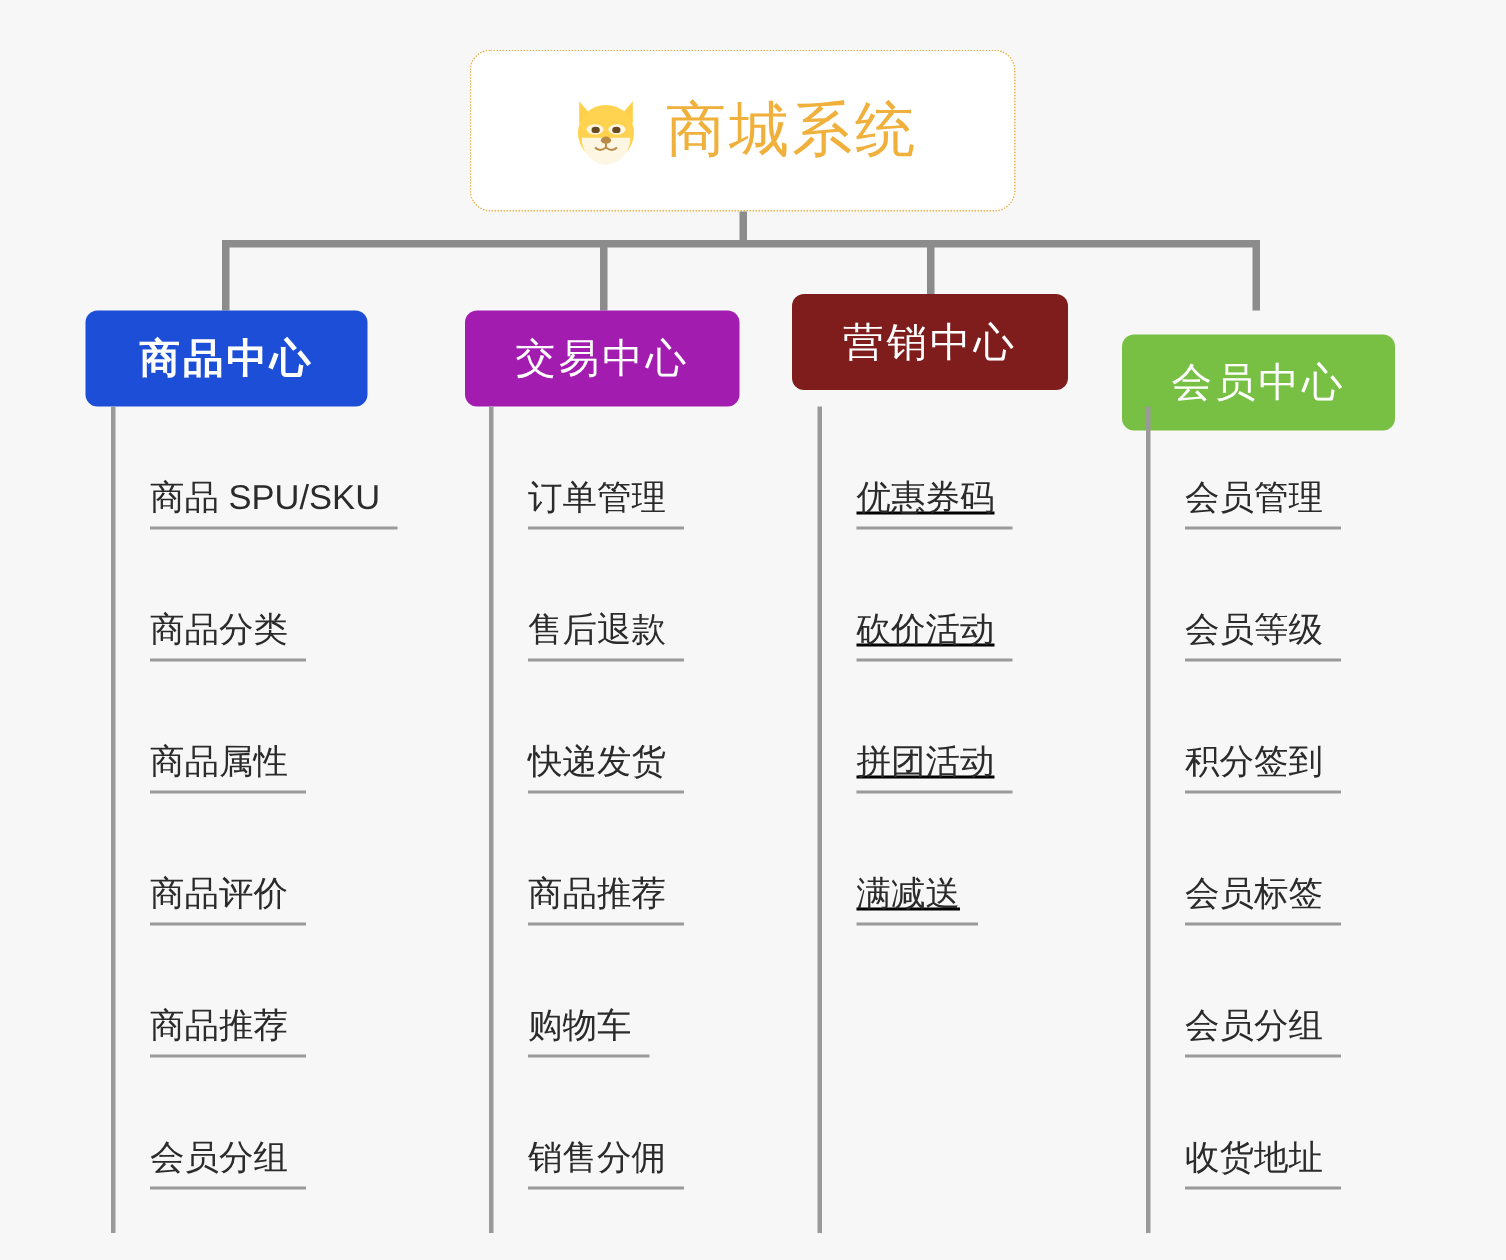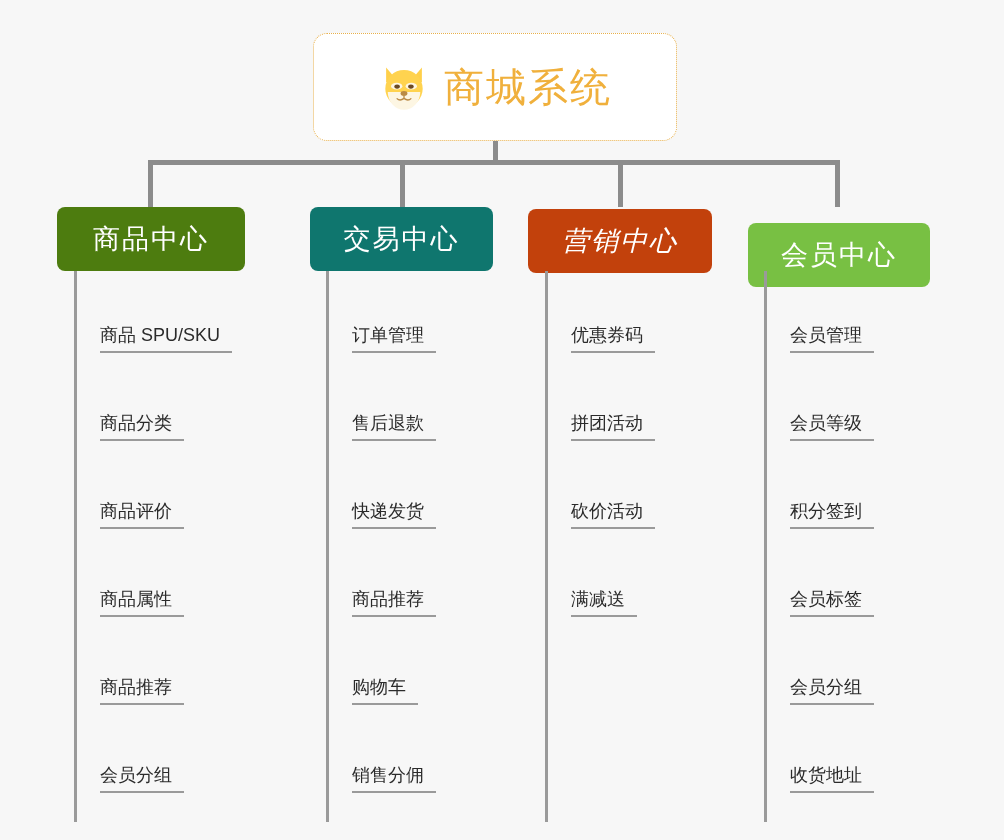--- a/index.html
+++ b/index.html
@@ -91,21 +91,21 @@
   .leaf-item {
     position: relative;
     height: 88px;
     box-sizing: border-box;
     display: flex;
     align-items: flex-end;
     padding-left: 30px;
     padding-bottom: 6px;
   }
   .leaf-text {
-    font-size: 18px;
+    font-size: 23px;
     color: #2b2b2b;
     line-height: 1.25;
     white-space: nowrap;
     border-bottom: 2px solid #9a9a9a;
     padding: 0 12px 5px 0;
     margin-left: -4px;
     box-sizing: border-box;
     display: inline-block;
   }
 </style>
@@ -136,48 +136,48 @@
   </div>
 
   <div class="conn conn-v" style="left: 493px; top: 141px; width: 5px; height: 23px; background: rgb(140, 140, 140);"></div>
   <div class="conn conn-h" style="left: 148px; top: 160px; width: 692px; height: 5px; background: rgb(140, 140, 140);"></div>
 
   <div class="conn conn-v" style="left: 148px; top: 160px; width: 5px; height: 47px; background: rgb(140, 140, 140);"></div>
   <div class="conn conn-v" style="left: 400px; top: 160px; width: 5px; height: 47px; background: rgb(140, 140, 140);"></div>
   <div class="conn conn-v" style="left: 618px; top: 160px; width: 5px; height: 47px; background: rgb(140, 140, 140);"></div>
   <div class="conn conn-v" style="left: 835px; top: 160px; width: 5px; height: 47px; background: rgb(140, 140, 140);"></div>
 
-  <div class="cat-box" style="left: 57px; top: 207px; width: 188px; background: #4d7c0f;">
+  <div class="cat-box" style="left: 57px; top: 207px; width: 188px; background: #1d4ed8; font-weight: bold;">
     <span class="cat-label">商品中心</span>
   </div>
-  <div class="cat-box" style="left: 310px; top: 207px; width: 183px; background: #0f766e;">
+  <div class="cat-box" style="left: 310px; top: 207px; width: 183px; background: #a21caf;">
     <span class="cat-label">交易中心</span>
   </div>
-  <div class="cat-box" style="left: 528px; top: 209px; width: 184px; background: #c2410c; font-style: italic;">
+  <div class="cat-box" style="left: 528px; top: 196px; width: 184px; background: #7f1d1d;">
     <span class="cat-label">营销中心</span>
   </div>
   <div class="cat-box" style="left: 748px; top: 207px; width: 182px; background: rgb(120, 192, 67); margin-top: 16px;">
     <span class="cat-label">会员中心</span>
   </div>
 
   <div class="leaf-col" style="left:74px;">
     <div class="leaf-spine" style="height:551px;"></div>
     <div class="leaf-item">
         <span class="leaf-text">商品 SPU/SKU</span>
       </div>
     <div class="leaf-item">
         <span class="leaf-text">商品分类</span>
       </div>
     <div class="leaf-item">
+        <span class="leaf-text">商品属性</span>
+      </div>
+    <div class="leaf-item">
         <span class="leaf-text">商品评价</span>
       </div>
     <div class="leaf-item">
-        <span class="leaf-text">商品属性</span>
-      </div>
-    <div class="leaf-item">
         <span class="leaf-text">商品推荐</span>
       </div>
     <div class="leaf-item">
         <span class="leaf-text">会员分组</span>
       </div>
   </div>
 
   <div class="leaf-col" style="left:326px;">
     <div class="leaf-spine" style="height:551px;"></div>
     <div class="leaf-item">
@@ -193,32 +193,32 @@
         <span class="leaf-text">商品推荐</span>
       </div>
     <div class="leaf-item">
         <span class="leaf-text">购物车</span>
       </div>
     <div class="leaf-item">
         <span class="leaf-text">销售分佣</span>
       </div>
   </div>
 
-  <div class="leaf-col" style="left:545px;">
+  <div class="leaf-col" style="left:545px;text-decoration:underline;">
     <div class="leaf-spine" style="height:551px;"></div>
     <div class="leaf-item">
         <span class="leaf-text">优惠券码</span>
       </div>
     <div class="leaf-item">
+        <span class="leaf-text">砍价活动</span>
+      </div>
+    <div class="leaf-item">
         <span class="leaf-text">拼团活动</span>
       </div>
     <div class="leaf-item">
-        <span class="leaf-text">砍价活动</span>
-      </div>
-    <div class="leaf-item">
         <span class="leaf-text">满减送</span>
       </div>
   </div>
 
   <div class="leaf-col" style="left:764px;">
     <div class="leaf-spine" style="height:551px;"></div>
     <div class="leaf-item">
         <span class="leaf-text">会员管理</span>
       </div>
     <div class="leaf-item">

